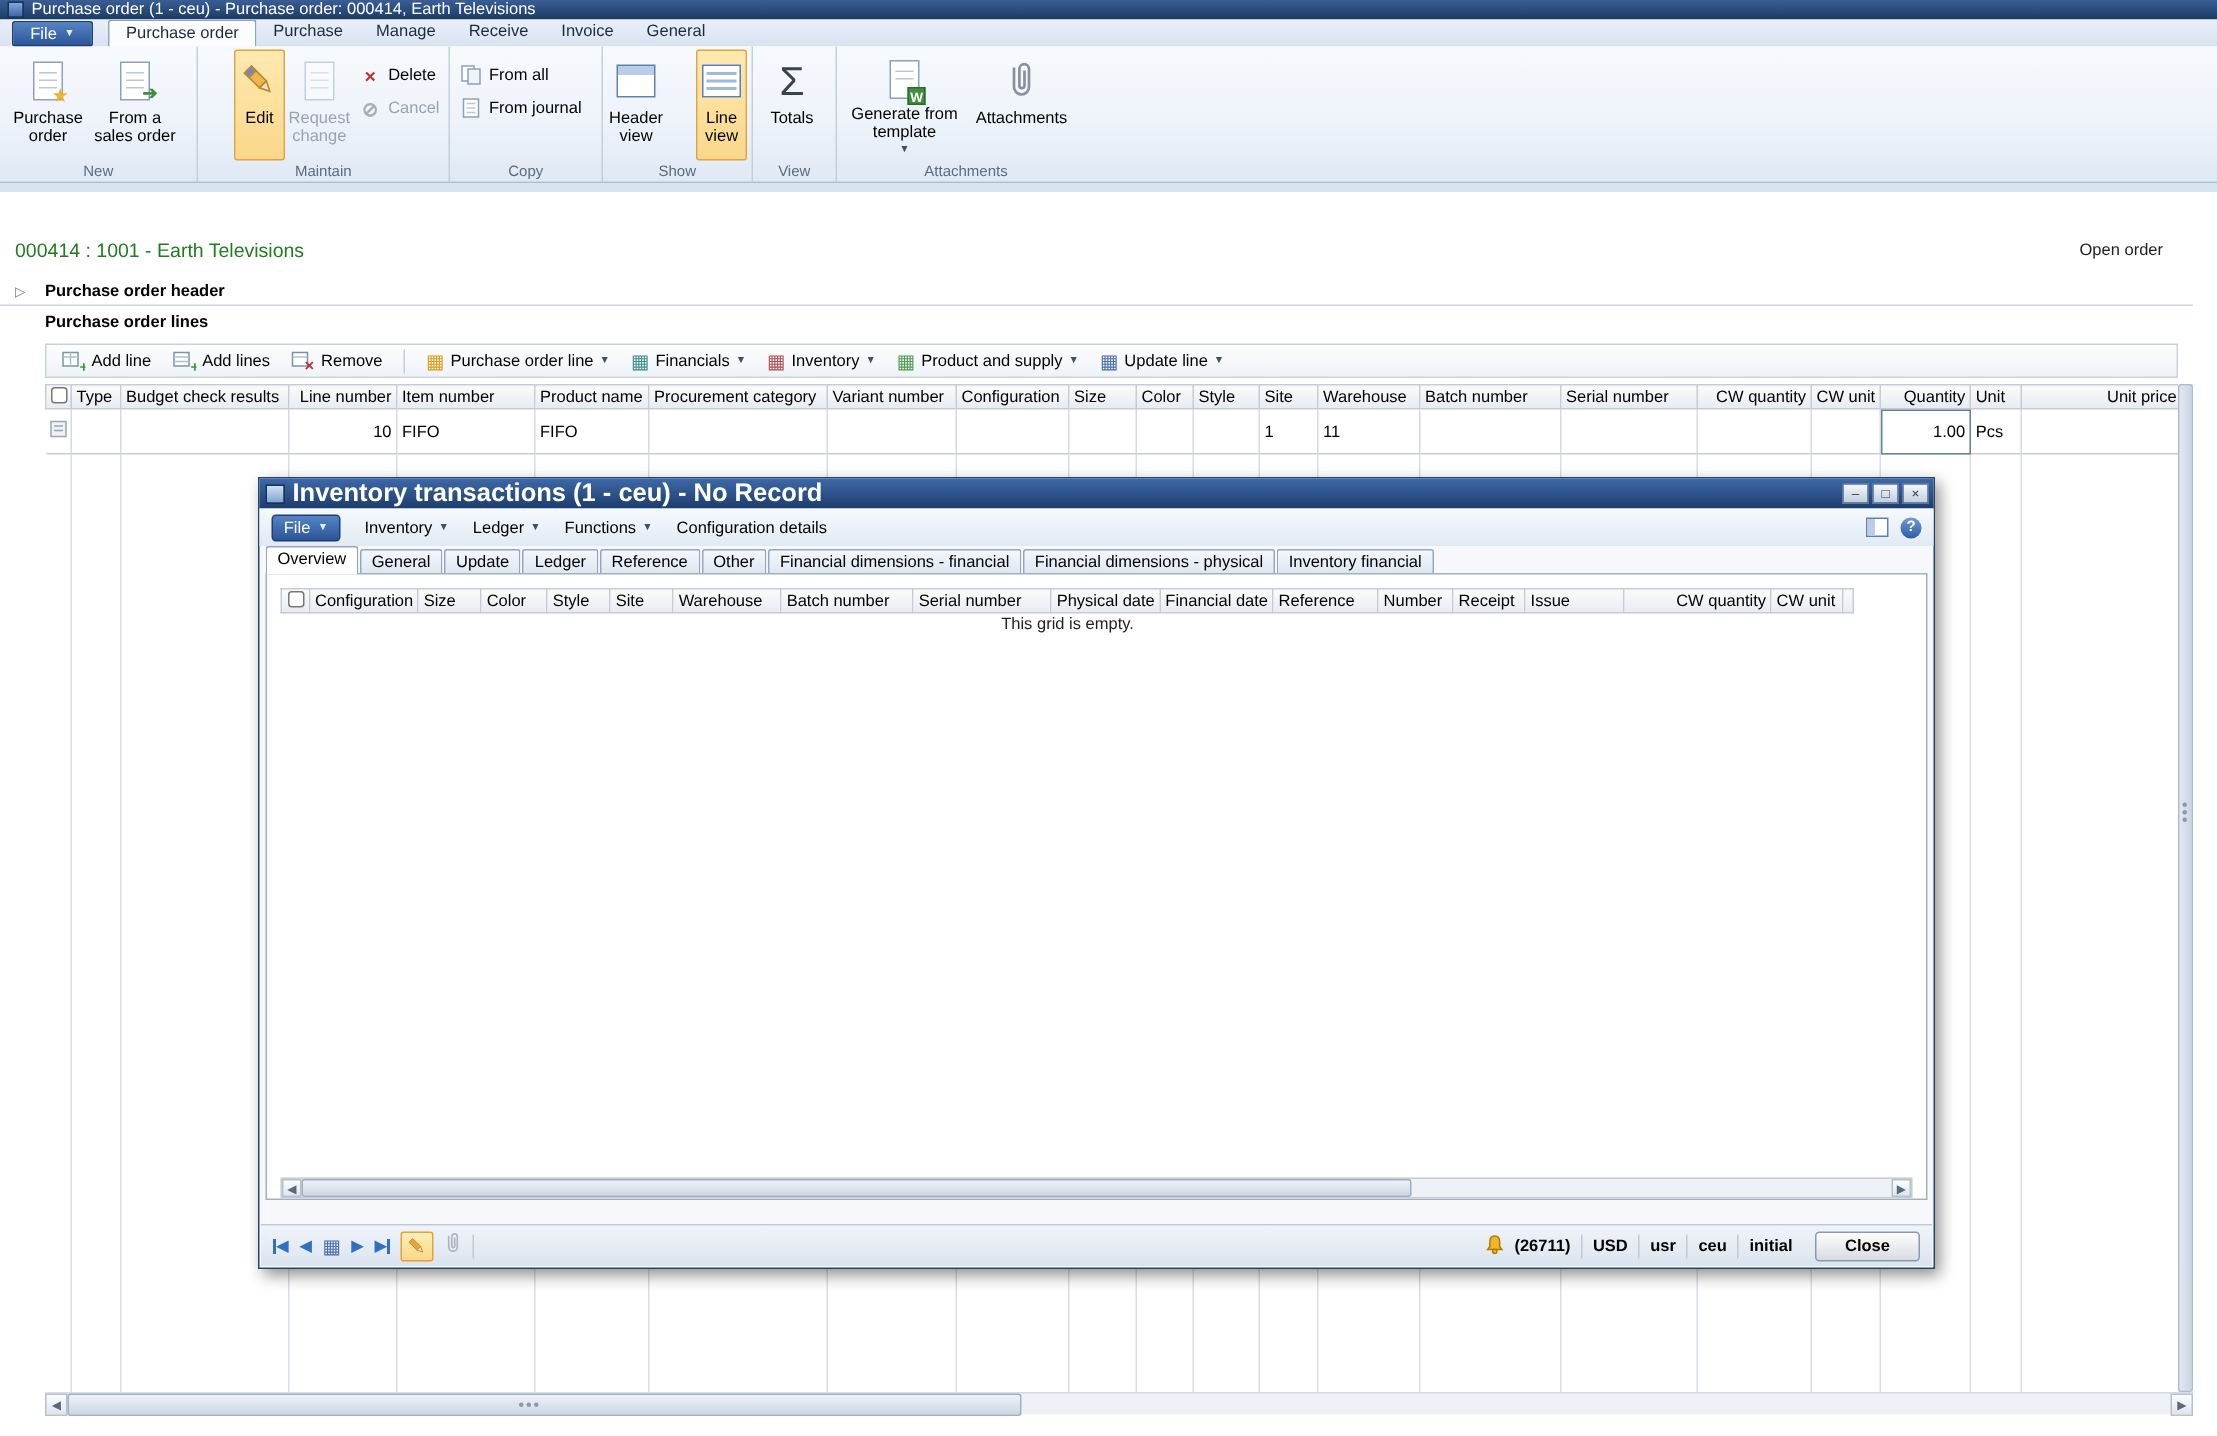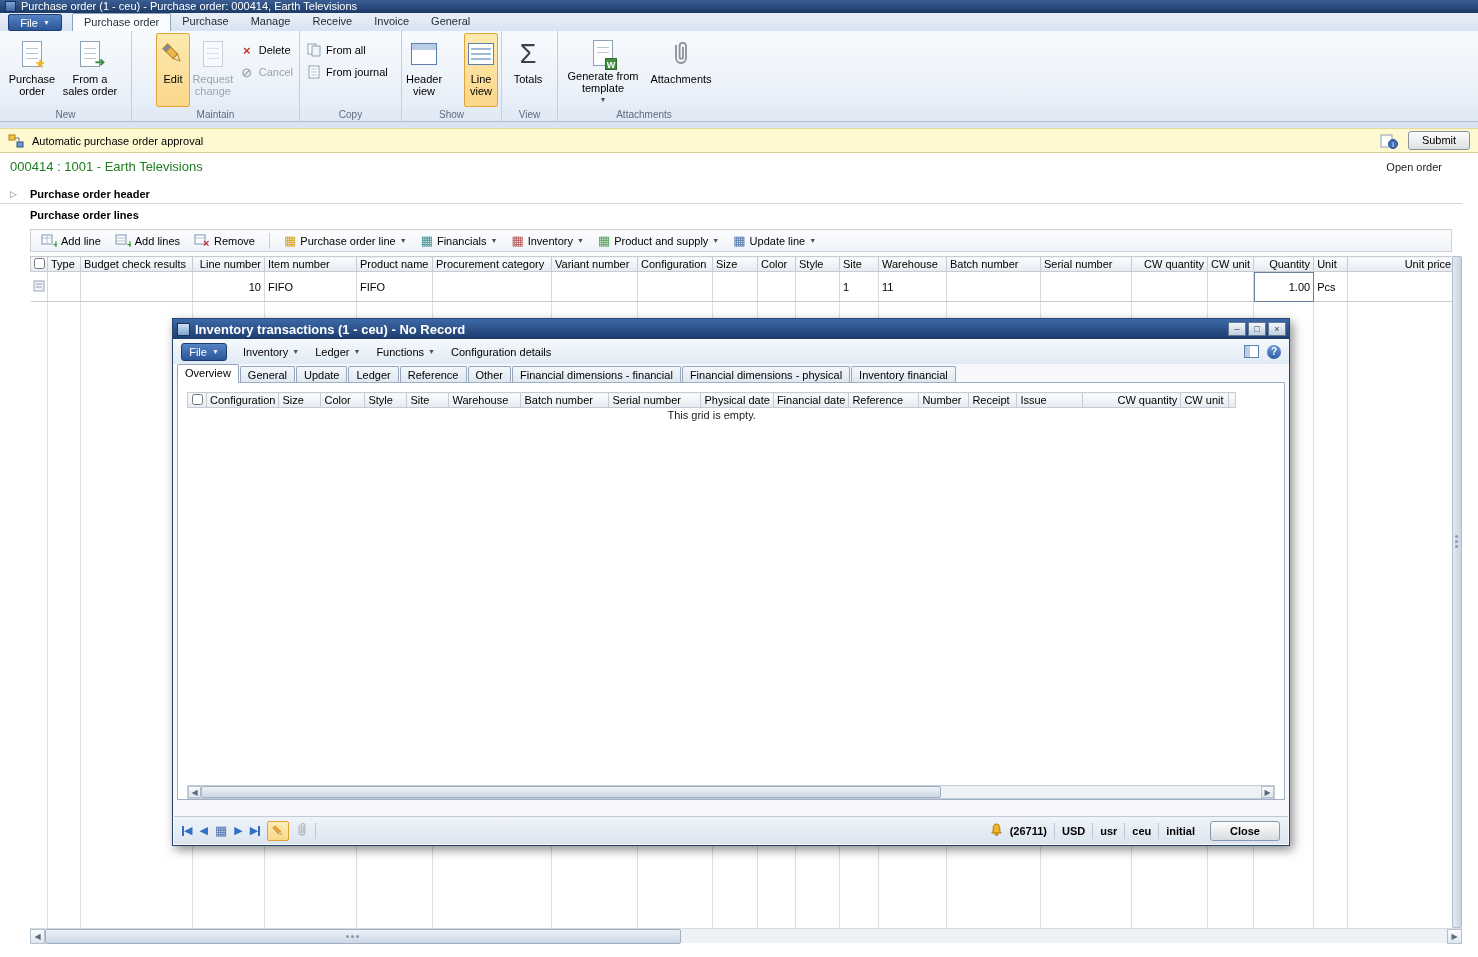--- a/index.html
+++ b/index.html
@@ -128,21 +128,21 @@
   .grip-dots-h { position:absolute; left:300px; top:5px; display:flex; gap:2px; }
   .grip-dots-h i { width:3px; height:3px; background:#8b99ab; border-radius:50%; }
 
   
   .dialog { position:absolute; left:172px; top:318px; width:1118px; height:528px;
     background:#f6f8fb; border:1px solid #25456f; box-shadow:3px 4px 10px rgba(0,0,0,.45); z-index:50; }
   .dlg-titlebar { position:absolute; top:0; left:0; right:0; height:20px;
     background:linear-gradient(#3d69a8,#1c3c6d); color:#fff; display:flex; align-items:center; padding:0 4px; }
   .dlg-titlebar .dicon { width:13px; height:13px; background:linear-gradient(#cfe0f2,#7fa3cd);
     border:1px solid #163257; margin-right:5px; }
-  .dlg-titlebar .dtitle { font-weight:bold; font-size:13px; }
+  .dlg-titlebar .dtitle { font-weight:bold; font-size:17px; }
   .dlg-winbtns { position:absolute; right:3px; top:3px; display:flex; gap:2px; }
   .winbtn { width:18px; height:14px; background:linear-gradient(#f4f7fa,#c2cedd); border:1px solid #5f7896;
     font-size:9px; line-height:12px; text-align:center; color:#2c3d52; }
 
   .dlg-menubar { position:absolute; top:20px; left:0; right:0; height:25px;
     background:linear-gradient(#f5f9fc,#e1eaf4); display:flex; align-items:center; padding:0 8px; gap:16px; }
   .dlg-file-btn { width:46px; height:18px; background:linear-gradient(#5583c4,#2b5698);
     border:1px solid #1d3f73; border-radius:3px; color:#fff; display:flex; align-items:center;
     justify-content:center; gap:5px; }
   .dlg-menu-item { display:flex; align-items:center; gap:4px; }
@@ -349,41 +349,20 @@
         </span>
         <span>Attachments</span>
       </div>
       <div class="glabel">Attachments</div>
     </div>
     <div style="flex:1"></div>
   </div>
 
   <div class="gapstrip"></div>
 
-  <div class="notify">
-    <span class="flowicon">
-      <svg width="16" height="16">
-          <rect x="1" y="2" width="6" height="5" fill="#f3c53a" stroke="#a8831e"></rect>
-          <rect x="9" y="9" width="6" height="5" fill="#6f9bd4" stroke="#33527f"></rect>
-          <path d="M7 5 h4 v4" stroke="#6b7788" fill="none"></path>
-        </svg>
-    </span>
-    <span class="ntext">Automatic purchase order approval</span>
-    <span class="spacer"></span>
-    <span class="infoicon">
-      <svg width="18" height="16">
-          <rect x="1" y="2" width="11" height="12" fill="#fff" stroke="#8ba1b8"></rect>
-          <circle cx="13" cy="11" r="4.5" fill="#3f6fb5" stroke="#2a4e85"></circle>
-          <text x="13" y="13.5" font-size="7" fill="#fff" text-anchor="middle">i</text>
-        </svg>
-    </span>
-    <div class="submit-btn">
-      <span>Submit</span>
-    </div>
-  </div>
 
   <div class="record-title">000414 : 1001 - Earth Televisions</div>
   <div class="record-status">Open order</div>
 
   <div class="sec-header">
     <span class="tri">▷</span>
     <span class="stext">Purchase order header</span>
   </div>
 
   <div class="sec-lines-label">Purchase order lines</div>

